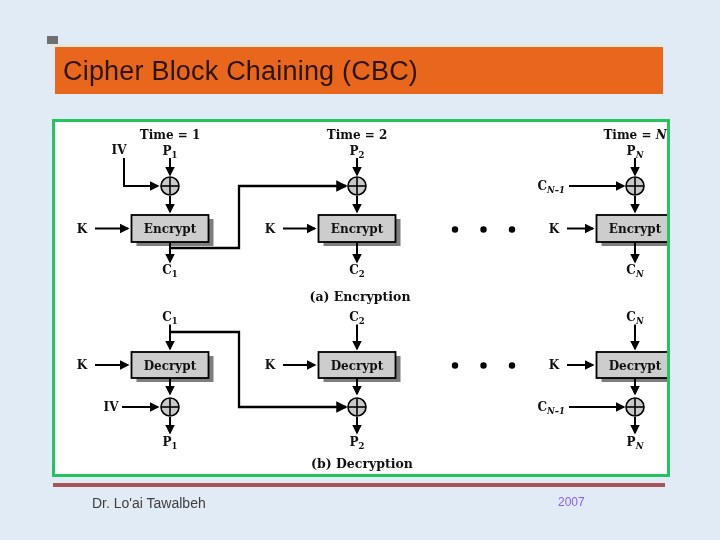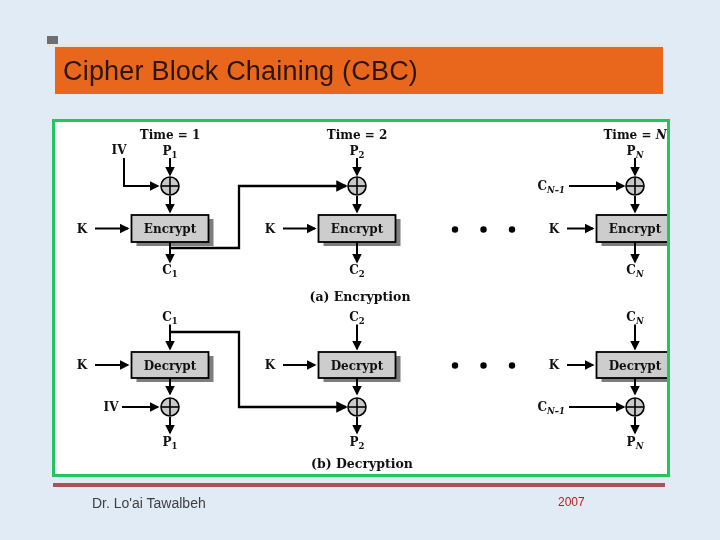--- a/index.html
+++ b/index.html
@@ -9,21 +9,21 @@
   .accent-square{position:absolute;left:47px;top:36px;width:11px;height:11px;background:#6f6f6f;}
   .accent-strip{position:absolute;left:47px;top:44px;width:616px;height:3px;background:#e7e7dc;}
   .title-bar{position:absolute;left:55px;top:47px;width:608px;height:47px;background:#e8671c;}
   .title-text{position:absolute;left:8px;top:0;height:64px;line-height:49px;
               font-size:27px;color:#2b1507;letter-spacing:0.2px;white-space:nowrap;}
   .panel{position:absolute;left:52px;top:119px;width:612px;height:352px;
          background:#ffffff;border:3px solid #22c55e;}
   .panel svg{display:block;}
   .footer-rule{position:absolute;left:53px;top:483px;width:612px;height:4px;background:#a75459;}
   .footer-author{position:absolute;left:92px;top:495px;font-size:14px;color:#3e3e3e;}
-  .footer-year{position:absolute;left:558px;top:495px;font-size:12px;color:#b91c1c;}
+  .footer-year{position:absolute;left:558px;top:495px;font-size:12px;color:#8b5cf6;}
   .dlabel{font-family:"DejaVu Serif", serif;font-weight:bold;font-size:12px;fill:#101010;}
   .dcaption{font-family:"DejaVu Serif", serif;font-weight:bold;font-size:12.5px;fill:#101010;}
   .wire{stroke:#000;stroke-width:2;fill:none;}
   .chain{stroke:#000;stroke-width:2.3;fill:none;}
   .xorc{fill:#c9c9c9;stroke:#000;stroke-width:1.6;}
   .xline{stroke:#000;stroke-width:1.6;}
   .boxmain{fill:#cdcdcd;stroke:#000;stroke-width:1.8;}
   .boxshadow{fill:#7e7e7e;}
   .dot{fill:#000;}
 </style>

